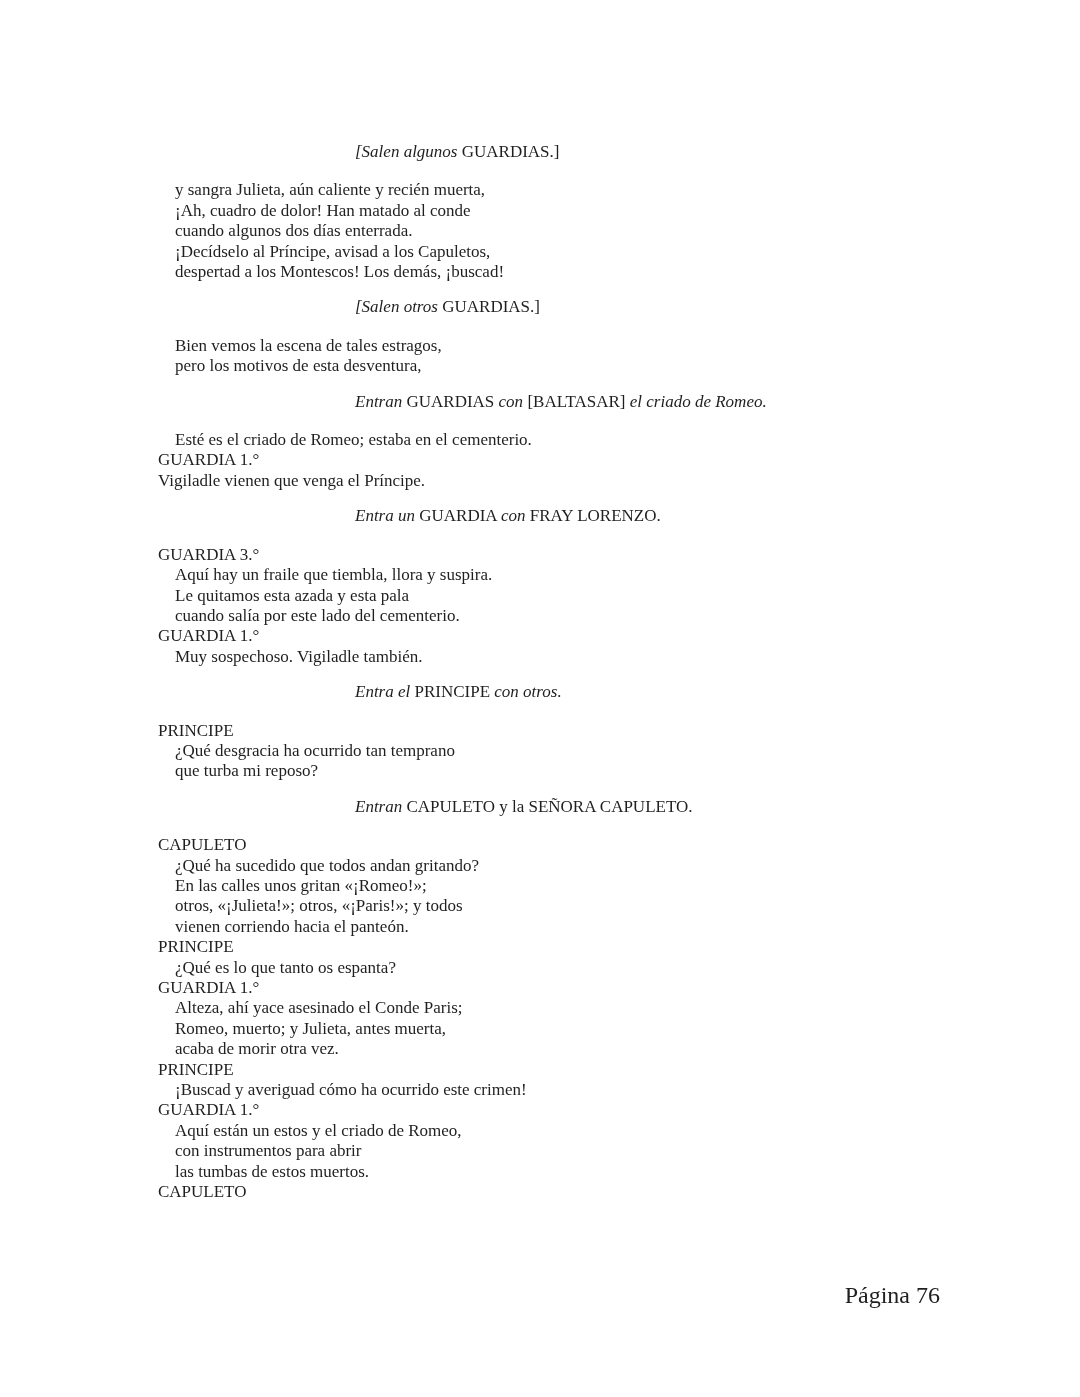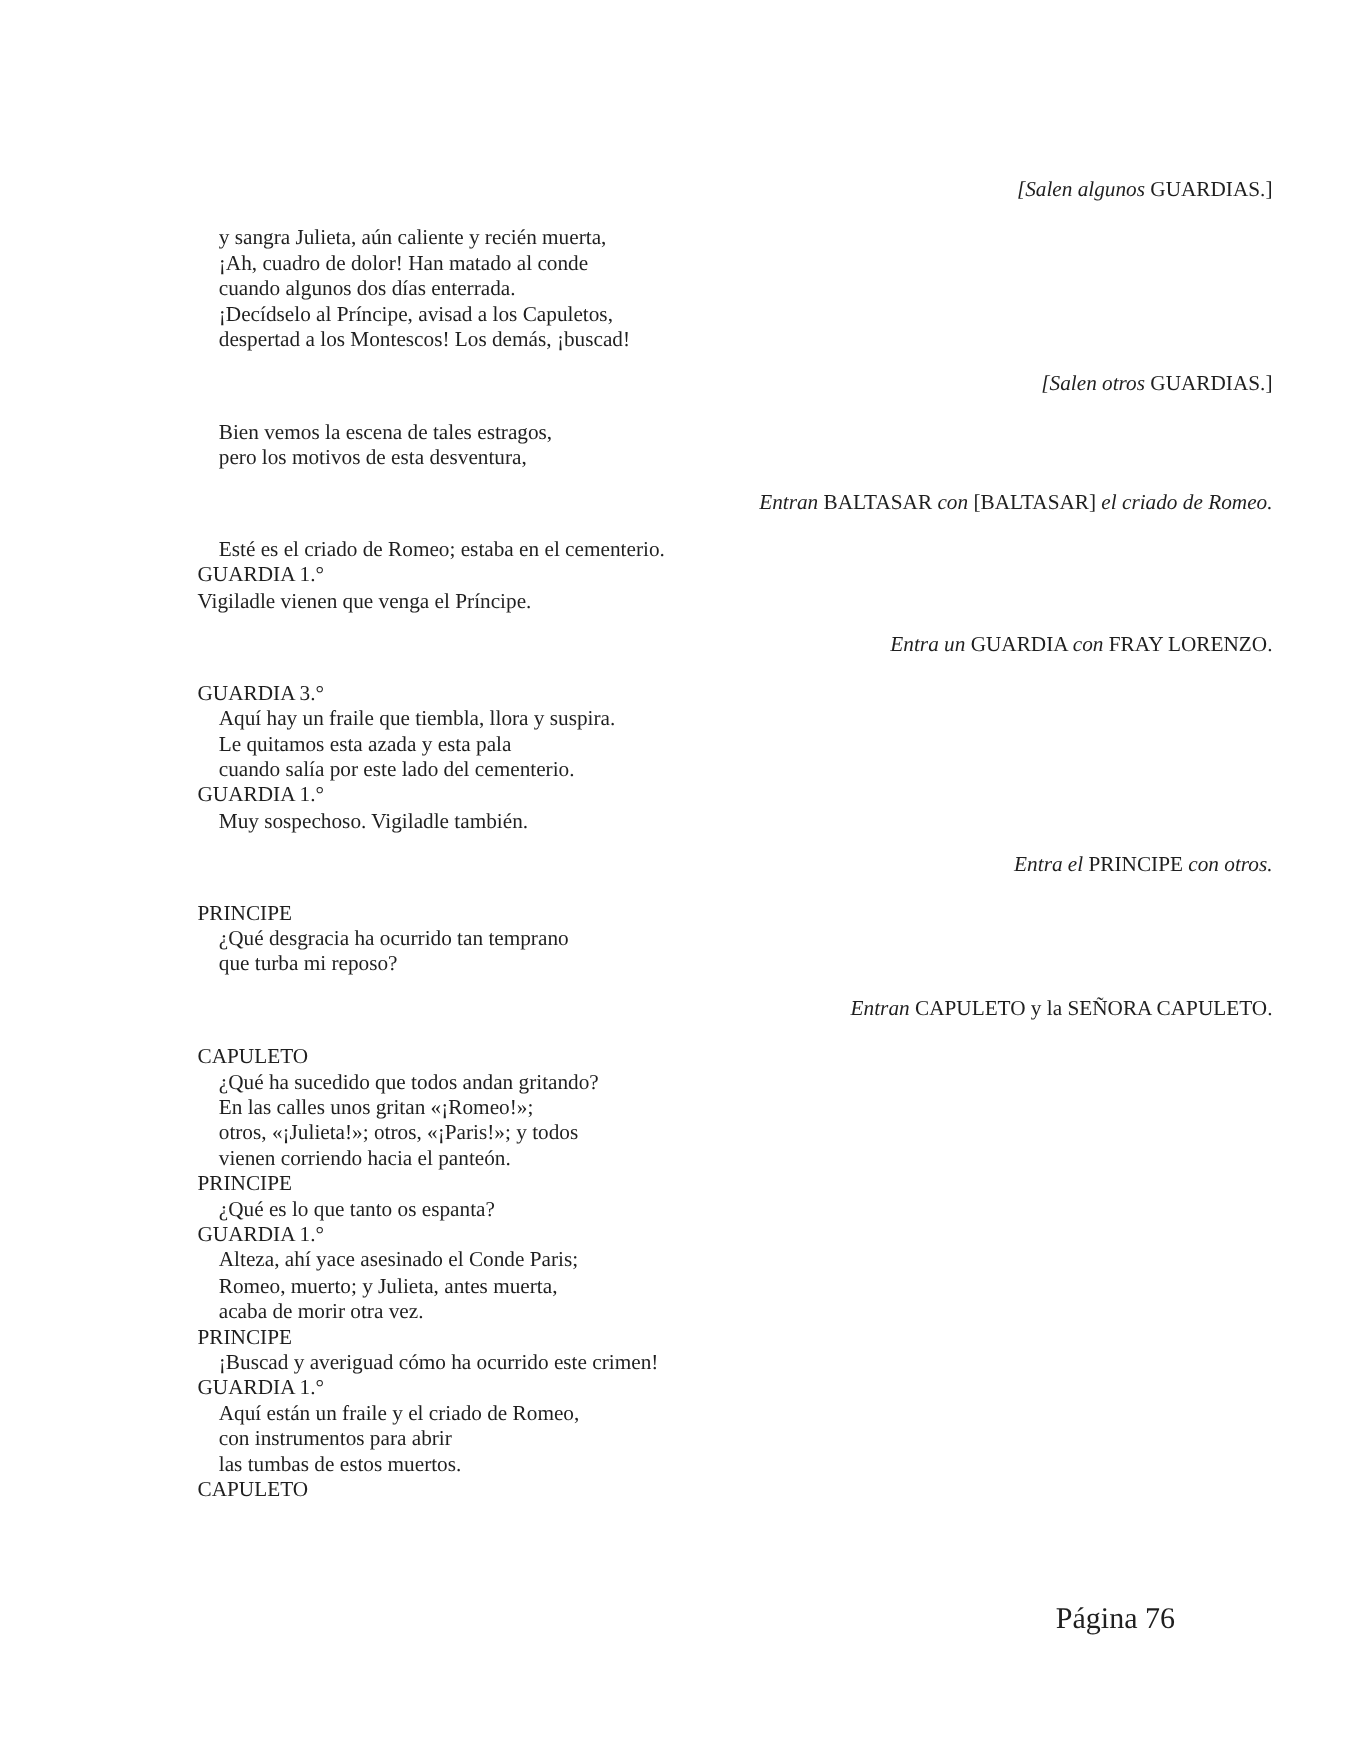--- a/index.html
+++ b/index.html
@@ -26,21 +26,20 @@
   }
   .line, .speaker {
     white-space: nowrap;
   }
   .line.indent {
     padding-left: 17px;
   }
   .stage {
     margin: 15px 0 18px 197px;
     white-space: nowrap;
-    text-align: right;
   }
   .stage .it { font-style: italic; }
   .stage .rm { font-style: normal; }
   .page-number {
     position: absolute;
     top: 1282px;
     right: 140px;
     font-size: 24px;
     line-height: 26px;
     white-space: nowrap;
@@ -57,21 +56,21 @@
         <div class="line indent">¡Ah, cuadro de dolor! Han matado al conde</div>
         <div class="line indent">cuando algunos dos días enterrada.</div>
         <div class="line indent">¡Decídselo al Príncipe, avisad a los Capuletos,</div>
         <div class="line indent">despertad a los Montescos! Los demás, ¡buscad!</div>
       </div>
       <div class="stage"><span class="it">[Salen otros </span><span class="rm">GUARDIAS.]</span></div>
       <div class="verse">
         <div class="line indent">Bien vemos la escena de tales estragos,</div>
         <div class="line indent">pero los motivos de esta desventura,</div>
       </div>
-      <div class="stage"><span class="it">Entran </span><span class="rm">BALTASAR </span><span class="it">con </span><span class="rm">[BALTASAR] </span><span class="it">el criado de Romeo.</span></div>
+      <div class="stage"><span class="it">Entran </span><span class="rm">GUARDIAS </span><span class="it">con </span><span class="rm">[BALTASAR] </span><span class="it">el criado de Romeo.</span></div>
       <div class="speech">
         <div class="line indent">Esté es el criado de Romeo; estaba en el cementerio.</div>
       </div>
       <div class="speech">
         <div class="speaker">GUARDIA 1.°</div>
         <div class="line">Vigiladle vienen que venga el Príncipe.</div>
       </div>
       <div class="stage"><span class="it">Entra un </span><span class="rm">GUARDIA </span><span class="it">con </span><span class="rm">FRAY LORENZO.</span></div>
       <div class="speech">
         <div class="speaker">GUARDIA 3.°</div>
@@ -108,21 +107,21 @@
         <div class="line indent">Alteza, ahí yace asesinado el Conde Paris;</div>
         <div class="line indent">Romeo, muerto; y Julieta, antes muerta,</div>
         <div class="line indent">acaba de morir otra vez.</div>
       </div>
       <div class="speech">
         <div class="speaker">PRINCIPE</div>
         <div class="line indent">¡Buscad y averiguad cómo ha ocurrido este crimen!</div>
       </div>
       <div class="speech">
         <div class="speaker">GUARDIA 1.°</div>
-        <div class="line indent">Aquí están un fraile y el criado de Romeo,</div>
+        <div class="line indent">Aquí están un estos y el criado de Romeo,</div>
         <div class="line indent">con instrumentos para abrir</div>
         <div class="line indent">las tumbas de estos muertos.</div>
       </div>
       <div class="speech">
         <div class="speaker">CAPULETO</div>
       </div>
     </div>
   <div class="page-number">Página 76</div>
 </div>
 

